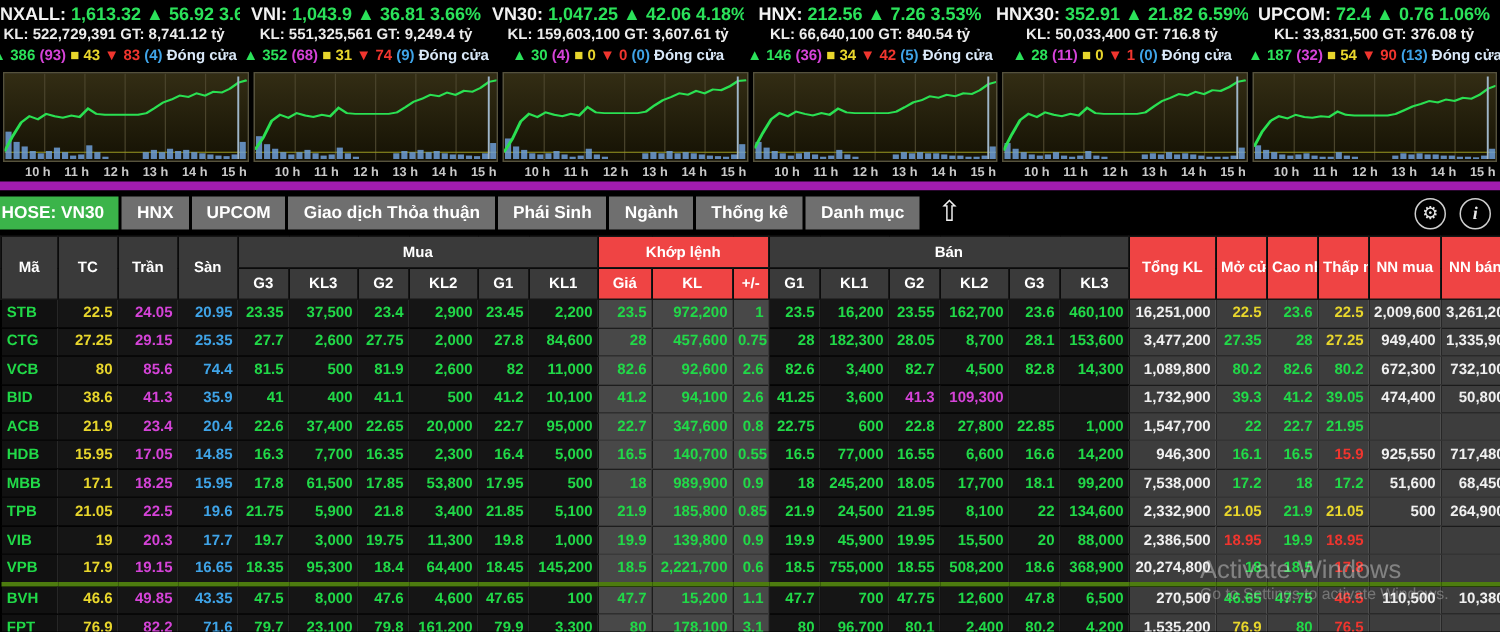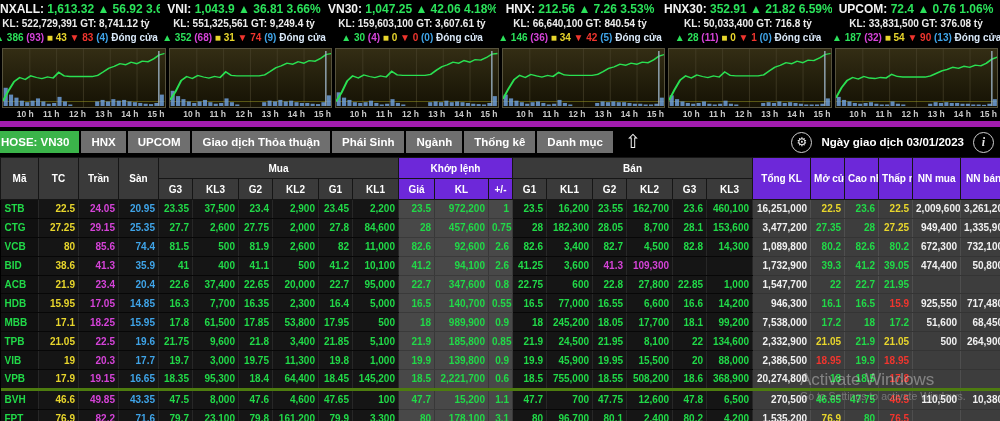--- a/index.html
+++ b/index.html
@@ -33,21 +33,21 @@
   .nav-right{margin-left:auto;display:flex;align-items:center;gap:9px;padding-right:6px;}
   .circle-icon{width:19px;height:19px;border:1px solid #cfcfcf;border-radius:50%;color:#e8e8e8;
     display:flex;align-items:center;justify-content:center;font-size:12px;}
   .info-glyph{font-family:"Liberation Serif",serif;font-style:italic;font-weight:700;}
   .nav-date{color:#fff;font-weight:700;font-size:11.5px;}
 
   
   table.board{border-collapse:collapse;table-layout:fixed;width:1006px;}
   .board th,.board td{overflow:hidden;white-space:nowrap;font-size:10px;font-weight:700;padding:0 3px;}
   .board th{background:#3a3a3a;color:#fff;border:1px solid #161616;text-align:center;height:20px;line-height:11px;}
-  .board th.h-lite{background:#6d28d9;}
+  .board th.h-lite{background:#ef4444;}
   .board td{height:17.9px;text-align:right;border-right:1px solid #272727;border-bottom:1px solid #070707;background:#151515;}
   .board td.co-ma{text-align:left;background:#111;padding-left:4px;}
   .board td.co-khop{background:#484848;border-right:1px solid #383838;border-bottom:1px solid #3a3a3a;}
   .board td.co-right{background:#3d3d3d;border-right:1px solid #4e4e4e;border-bottom:1px solid #343434;}
   tr.sep td{border-top:3px solid #4d7c0f;}
   .c-g{color:#21d948;} .c-y{color:#e8d62c;} .c-m{color:#d543d8;}
   .c-c{color:#3fa4e8;} .c-r{color:#f0352e;} .c-w{color:#f0f0f0;} .c-e{color:transparent;}
 
   
   .watermark{position:absolute;left:800px;top:370px;width:205px;pointer-events:none;z-index:5;}
@@ -388,21 +388,20 @@
       <div class="tab">UPCOM</div>
       <div class="tab">Giao dịch Thỏa thuận</div>
       <div class="tab">Phái Sinh</div>
       <div class="tab">Ngành</div>
       <div class="tab">Thống kê</div>
       <div class="tab">Danh mục</div>
     </div>
   <span class="up-arrow">⇧</span>
   <div class="nav-right">
     <span class="circle-icon">⚙</span>
-    <span class="nav-date">Ngày giao dịch 03/01/2023</span>
     <span class="circle-icon info-glyph">i</span>
   </div>
 </div>
 
 <table class="board">
   <colgroup>
       <col style="width: 38px;">
       <col style="width: 40px;">
       <col style="width: 40px;">
       <col style="width: 40px;">
@@ -651,21 +650,21 @@
         <td class="c-g co-right">17.2</td>
         <td class="c-w co-right">51,600</td>
         <td class="c-w co-right">68,450</td>
       </tr>
       <tr>
         <td class="c-g co-ma">TPB</td>
         <td class="c-y">21.05</td>
         <td class="c-m">22.5</td>
         <td class="c-c">19.6</td>
         <td class="c-g">21.75</td>
-        <td class="c-g">9,600</td>
+        <td class="c-g">5,900</td>
         <td class="c-g">21.8</td>
         <td class="c-g">3,400</td>
         <td class="c-g">21.85</td>
         <td class="c-g">5,100</td>
         <td class="c-g co-khop">21.9</td>
         <td class="c-g co-khop">185,800</td>
         <td class="c-g co-khop">0.85</td>
         <td class="c-g">21.9</td>
         <td class="c-g">24,500</td>
         <td class="c-g">21.95</td>

